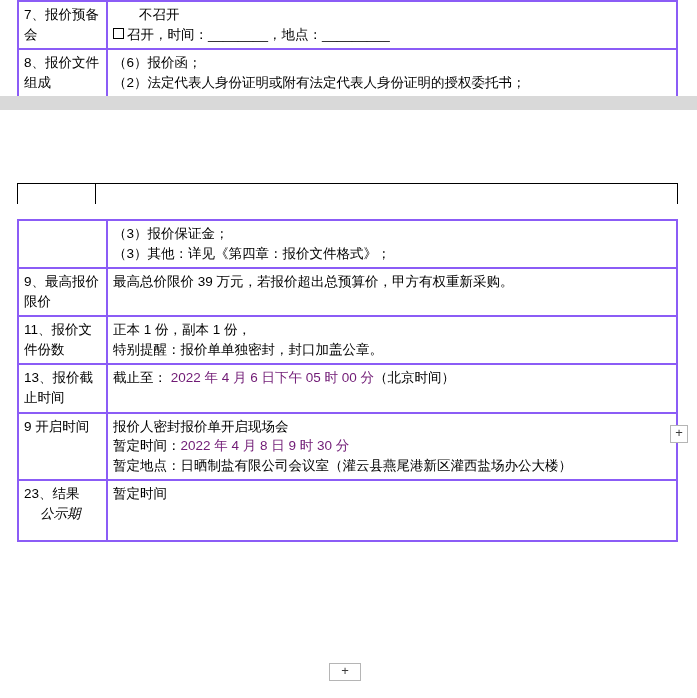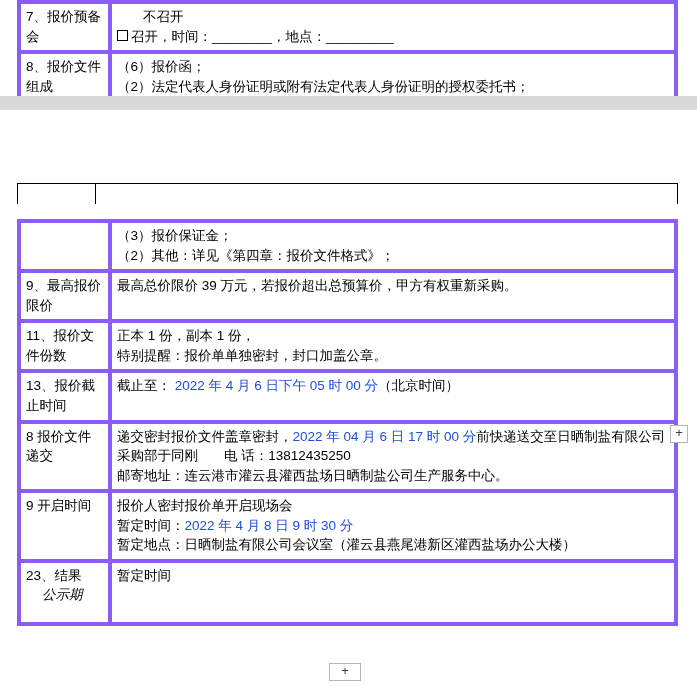--- a/index.html
+++ b/index.html
@@ -20,21 +20,21 @@
   
   table.doc {
     border-collapse: collapse;
     table-layout: fixed;
     font-family: "Liberation Sans", sans-serif;
     font-size: 13.5px;
     color: #000000;
     background: #ffffff;
   }
   table.doc td {
-    border: 4px solid #8b5cf6;
+    border: 2px solid #8b5cf6;
     vertical-align: top;
     padding: 3px 4px 4px 5px;
     line-height: 1.45;
   }
   .top-table {
     position: absolute;
     left: 17px;
     top: 0px;
     width: 661px;
   }
@@ -90,21 +90,21 @@
     border-left: 1px solid #000;
   }
   .stub-r {
     position: absolute;
     left: 677px;
     top: 183px;
     height: 21px;
     border-left: 1px solid #000;
   }
 
-  .red { color: #1d4ed8; }
+  .red { color: #701a75; }
   .b { font-weight: normal; }
   .checkbox {
     display: inline-block;
     width: 9px;
     height: 9px;
     border: 1px solid #000;
     margin-right: 3px;
     vertical-align: 0px;
   }
   .sp { display: inline-block; width: 26px; }
@@ -165,47 +165,40 @@
   <div class="stub-l"></div>
   <div class="stub-m"></div>
   <div class="stub-r"></div>
 
   <table class="doc bot-table">
     <tbody>
         <tr>
       <td class="lbl"></td>
       <td>
         <div>（3）报价保证金；</div>
-        <div>（2）其他：详见《第四章：报价文件格式》；</div>
+        <div>（3）其他：详见《第四章：报价文件格式》；</div>
       </td>
     </tr>
     <tr>
       <td class="lbl">9、最高报价限价</td>
       <td>
         <div>最高总价限价 39 万元，若报价超出总预算价，甲方有权重新采购。</div>
       </td>
     </tr>
     <tr>
       <td class="lbl">11、报价文件份数</td>
       <td>
         <div><span class="b">正本 1 份，副本 1 份，</span></div>
         <div><span class="b">特别提醒：报价单单独密封，封口加盖公章。</span></div>
       </td>
     </tr>
     <tr>
       <td class="lbl">13、报价截止时间</td>
       <td>
         <div>截止至：<span class="red"> 2022 年 4 月 6 日下午 05 时 00 分</span>（北京时间）</div>
-      </td>
-    </tr>
-    <tr>
-      <td class="lbl">8 报价文件递交</td>
-      <td>
-        <div>递交密封报价文件盖章密封，<span class="red">2022 年 04 月 6 日 17 时 00 分</span>前快递送交至日晒制盐有限公司采购部于同刚<span class="sp"></span>电 话：13812435250</div>
-        <div>邮寄地址：连云港市灌云县灌西盐场日晒制盐公司生产服务中心。</div>
       </td>
     </tr>
     <tr>
       <td class="lbl">9 开启时间</td>
       <td>
         <div>报价人密封报价单开启现场会</div>
         <div>暂定时间：<span class="red">2022 年 4 月 8 日 9 时 30 分</span></div>
         <div>暂定地点：日晒制盐有限公司会议室（灌云县燕尾港新区灌西盐场办公大楼）</div>
       </td>
     </tr>

